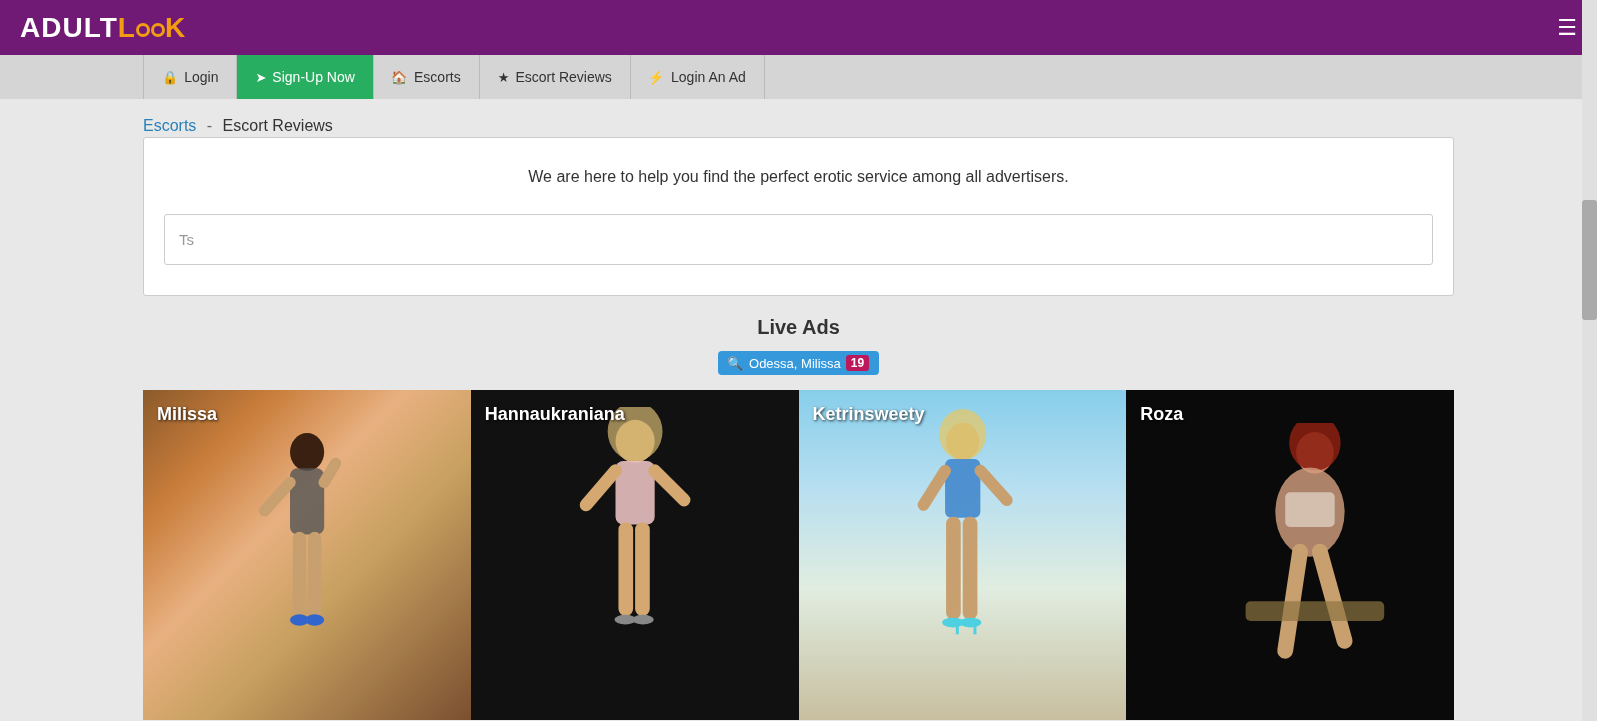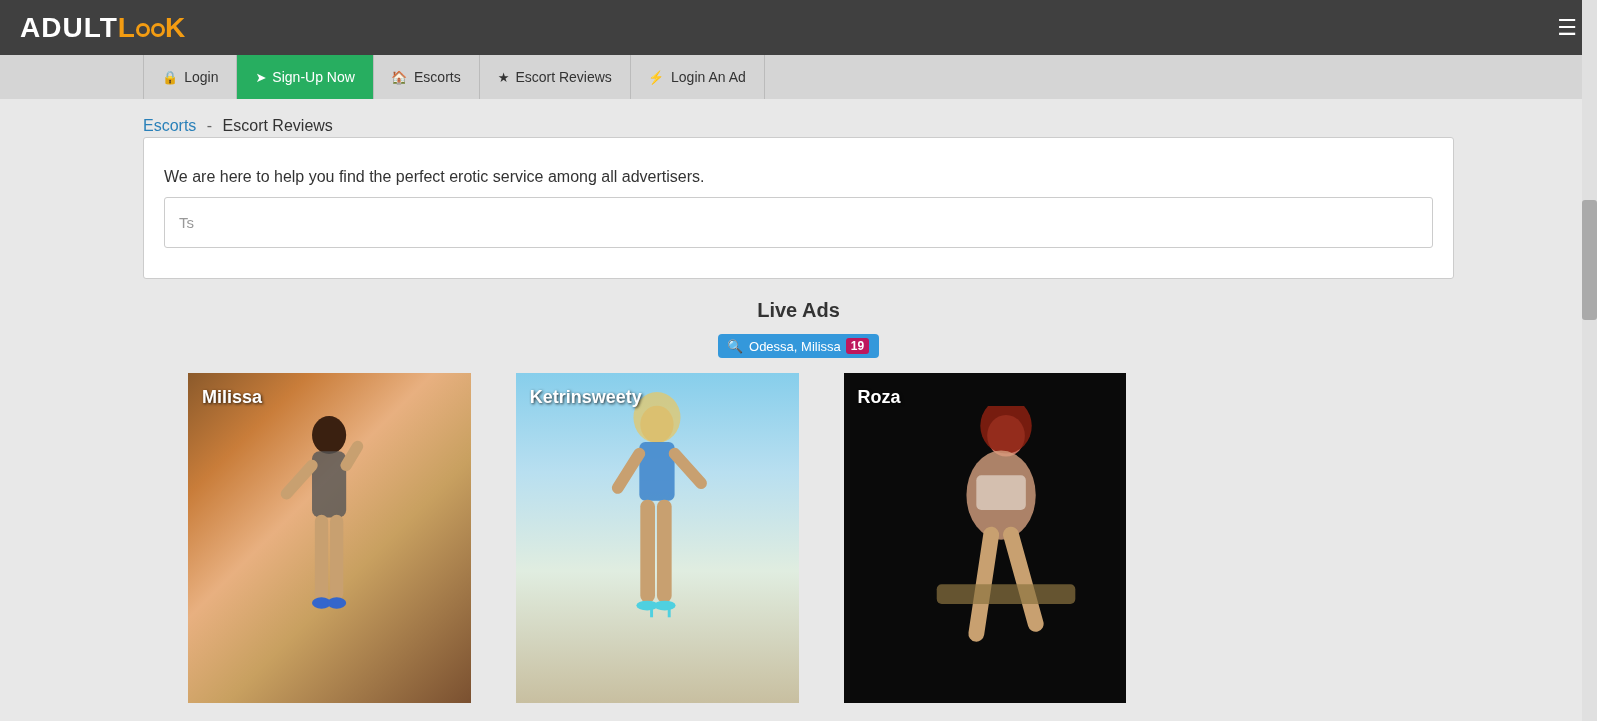--- a/index.html
+++ b/index.html
@@ -1,20 +1,20 @@
 <!DOCTYPE html>
 <html><head>
   <meta charset="utf-8">
   <style>
     * { margin: 0; padding: 0; box-sizing: border-box; }
     body { font-family: Arial, sans-serif; background: #e8e8e8; min-width: 1597px; }
 
     
     .header {
-      background: #404040;
+      background: #701a75;
       padding: 20px 20px;
       display: flex;
       align-items: center;
       justify-content: space-between;
       height: 55px;
     }
     .logo {
       display: flex;
       align-items: center;
     }
@@ -75,23 +75,24 @@
 
     
     .content-box {
       margin: 0 143px 20px 143px;
       background: white;
       border: 1px solid #ccc;
       border-radius: 3px;
       padding: 30px 20px;
     }
     .tagline {
+      text-align: center;
       font-size: 16px;
       color: #333;
-      margin-bottom: 11px;
+      margin-bottom: 28px;
     }
     .search-input {
       width: 100%;
       padding: 16px 14px;
       font-size: 15px;
       border: 1px solid #ccc;
       border-radius: 3px;
       color: #999;
       outline: none;
     }
@@ -135,21 +136,20 @@
       grid-template-columns: repeat(4, 1fr);
       gap: 0;
       margin: 0 143px;
     }
     .ad-card {
       position: relative;
       background: #0f172a;
       overflow: hidden;
       height: 330px;
       cursor: pointer;
-      margin-left: 45px;
     }
     .ad-card-name {
       position: absolute;
       top: 14px;
       left: 14px;
       color: white;
       font-size: 18px;
       font-weight: bold;
       text-shadow: 1px 1px 3px rgba(0,0,0,0.8);
     }
@@ -234,20 +234,39 @@
           <rect x="101" y="122" width="14" height="90" rx="7" fill="#c8a070"></rect>
 
           <ellipse cx="92" cy="215" rx="10" ry="6" fill="#3366cc"></ellipse>
           <ellipse cx="108" cy="215" rx="10" ry="6" fill="#3366cc"></ellipse>
         </svg>
       </div>
     </div>
     <span class="ad-card-name">Milissa</span>
   </div>
 
+  <div class="ad-card">
+    <div style="width:100%;height:100%;background:#111;position:relative;overflow:hidden;">
+      <div style="position:absolute;bottom:0;left:10%;width:80%;height:95%;">
+        <svg viewBox="0 0 200 320" style="width:100%;height:100%;" xmlns="http://www.w3.org/2000/svg">
+          <ellipse cx="100" cy="35" rx="20" ry="22" fill="#d4a870"></ellipse>
+
+          <ellipse cx="100" cy="25" rx="28" ry="30" fill="#d4b870" opacity="0.7"></ellipse>
+          <rect x="80" y="55" width="40" height="65" rx="8" fill="#e8c0c0" opacity="0.9"></rect>
+          <line x1="80" y1="65" x2="50" y2="100" stroke="#d4a870" stroke-width="13" stroke-linecap="round"></line>
+          <line x1="120" y1="65" x2="150" y2="95" stroke="#d4a870" stroke-width="13" stroke-linecap="round"></line>
+          <rect x="83" y="118" width="15" height="95" rx="7" fill="#d4a870"></rect>
+          <rect x="100" y="118" width="15" height="95" rx="7" fill="#d4a870"></rect>
+          <ellipse cx="90" cy="217" rx="11" ry="5" fill="#888"></ellipse>
+          <ellipse cx="108" cy="217" rx="11" ry="5" fill="#888"></ellipse>
+        </svg>
+      </div>
+    </div>
+    <span class="ad-card-name">Hannaukraniana</span>
+  </div>
 
   <div class="ad-card">
     <div style="width:100%;height:100%;background:linear-gradient(180deg,#87ceeb 0%,#b8dff0 30%,#e0ede0 60%,#c8bfa0 100%);position:relative;overflow:hidden;">
       <div style="position:absolute;bottom:0;left:15%;width:70%;height:95%;">
         <svg viewBox="0 0 200 320" style="width:100%;height:100%;" xmlns="http://www.w3.org/2000/svg">
           <ellipse cx="100" cy="35" rx="17" ry="19" fill="#c8a070"></ellipse>
 
           <ellipse cx="100" cy="28" rx="24" ry="26" fill="#e0c870" opacity="0.8"></ellipse>
 
           <rect x="82" y="53" width="36" height="60" rx="6" fill="#4488cc" opacity="0.9"></rect>

